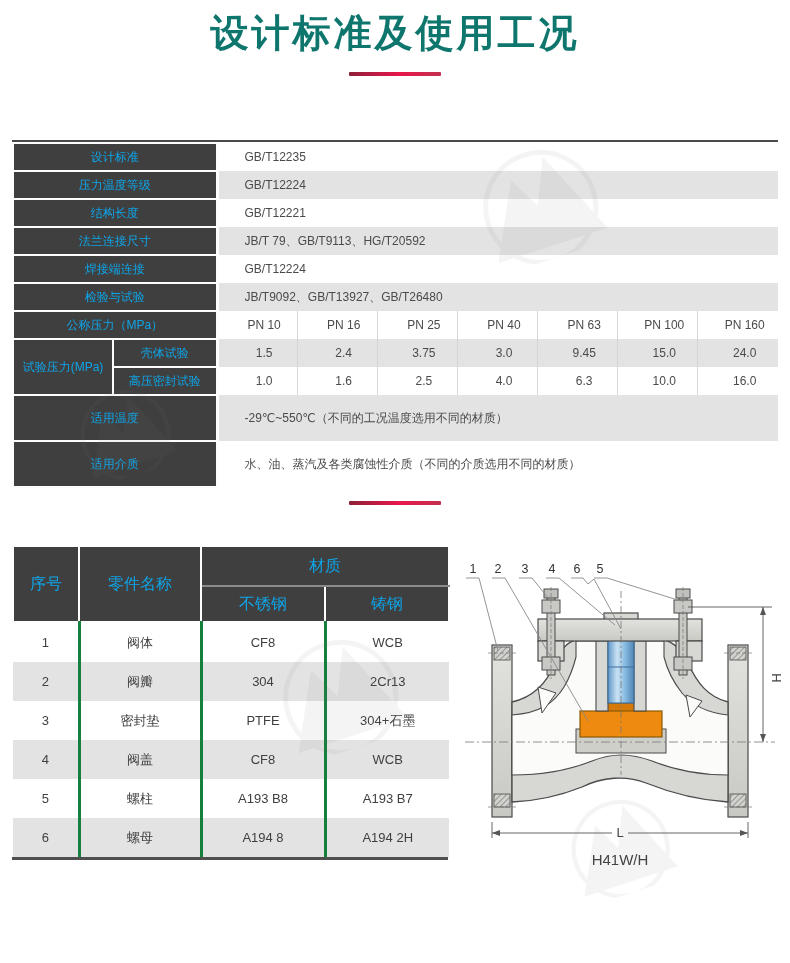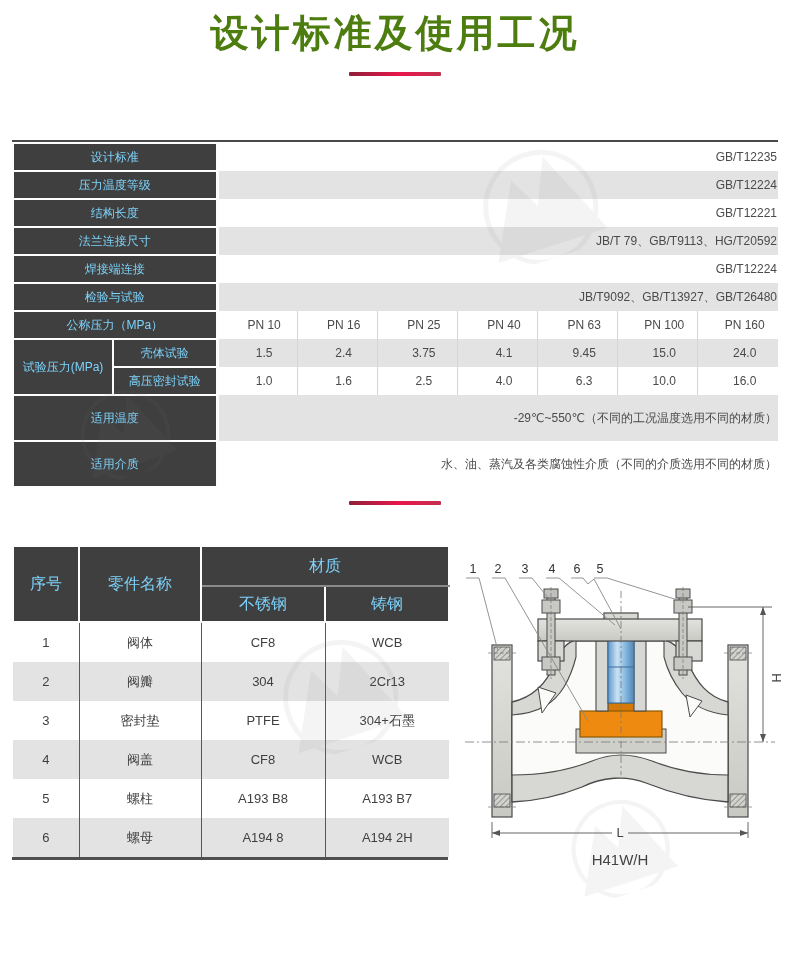--- a/index.html
+++ b/index.html
@@ -3,58 +3,58 @@
 <meta charset="utf-8">
 <style>
   html,body{margin:0;padding:0;background:#fff;}
   .page{
     position:relative;width:790px;height:963px;background:#fff;overflow:hidden;
     font-family:"Liberation Sans","DejaVu Sans",sans-serif;color:#333;
   }
   
   .sec-title{
     margin:0;padding-top:8px;text-align:center;
-    font-size:38px;font-weight:700;color:#4d7c0f;letter-spacing:3px;
+    font-size:38px;font-weight:700;color:#0f766e;letter-spacing:3px;
   }
   .sec-title.second{padding-top:52px;}
   .red-divider{
     width:92px;height:4px;margin:13px auto 0;
     background:linear-gradient(90deg,#8f1f38,#e8174b 55%,#c2304e);
     border-radius:1px;
   }
   
   .spec-wrap{margin:64px 12px 0;border-top:2px solid #4a4a4a;}
   table{border-collapse:collapse;table-layout:fixed;width:766px;}
   .spec-table td{font-size:12px;vertical-align:middle;}
   .dark{
-    background:#3f3f3f;color:#7dd3fc;text-align:center;
+    background:#3f3f3f;color:#0ea5e9;text-align:center;
     border:2px solid #fdfdfd;
   }
   .dark.vals-adjacent{border-right:3px solid #fdfdfd;}
   .val{
-    color:#4a4a4a;padding-left:26px;text-align:right;
+    color:#4a4a4a;padding-left:26px;text-align:left;
     border-left:1px solid #d6d6d6;
   }
   .num{padding-left:14px;text-align:center;}
   .w{background:#ffffff;}
   .g{background:#e3e3e3;}
   .h24 td{height:24px;}
   .h42 td{height:42px;}
   
   .section2{display:flex;align-items:flex-start;margin:40px 0 0 12px;}
   .mat-col{width:436px;}
   .mat-wrap{border-bottom:3px solid #4f4f4f;}
   .mat-table{width:436px;}
   .mat-table td{font-size:13px;vertical-align:middle;text-align:center;}
   .mat-table .dark{font-size:16px;}
   .mat-table .hd-top{height:40px;}
   .mat-table .hd-sub{height:36px;}
   .mat-table .mat-span{border-bottom:2px solid #8a8a8a;}
   .mat-table .drow td{height:37px;color:#3f3f3f;}
-  .mat-table .drow td + td{border-left:1px solid #15803d;margin-left:48px;}
+  .mat-table .drow td + td{border-left:3px solid #15803d;margin-left:48px;}
   
   .diagram{width:340px;margin-left:2px;}
   
   .wm{position:absolute;opacity:0.07;pointer-events:none;}
   .wm svg{display:block;}
 </style>
 </head>
 <body>
 
 <div class="page">
@@ -138,21 +138,21 @@
           <td class="val num w">PN 63</td>
           <td class="val num w">PN 100</td>
           <td class="val num w">PN 160</td>
         </tr>
         <tr class="h24">
           <td rowspan="2" class="dark">试验压力(MPa)</td>
           <td class="dark vals-adjacent">壳体试验</td>
           <td class="val num g">1.5</td>
           <td class="val num g">2.4</td>
           <td class="val num g">3.75</td>
-          <td class="val num g">4.1</td>
+          <td class="val num g">3.0</td>
           <td class="val num g">9.45</td>
           <td class="val num g">15.0</td>
           <td class="val num g">24.0</td>
         </tr>
         <tr class="h24">
           <td class="dark vals-adjacent">高压密封试验</td>
           <td class="val num w">1.0</td>
           <td class="val num w">1.6</td>
           <td class="val num w">2.5</td>
           <td class="val num w">4.0</td>

